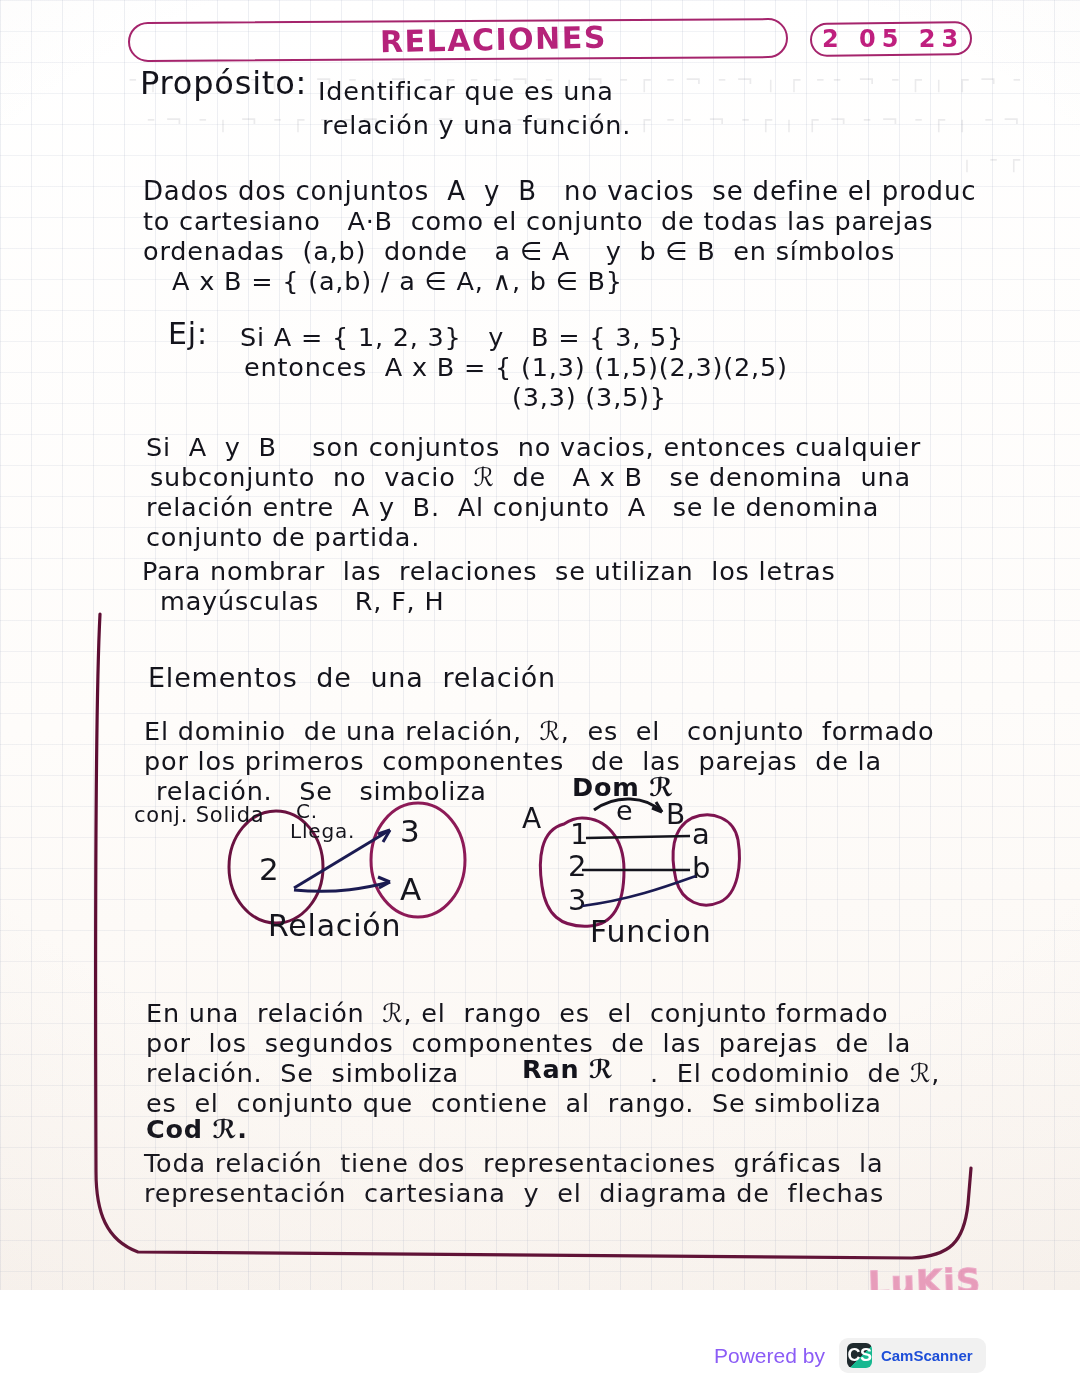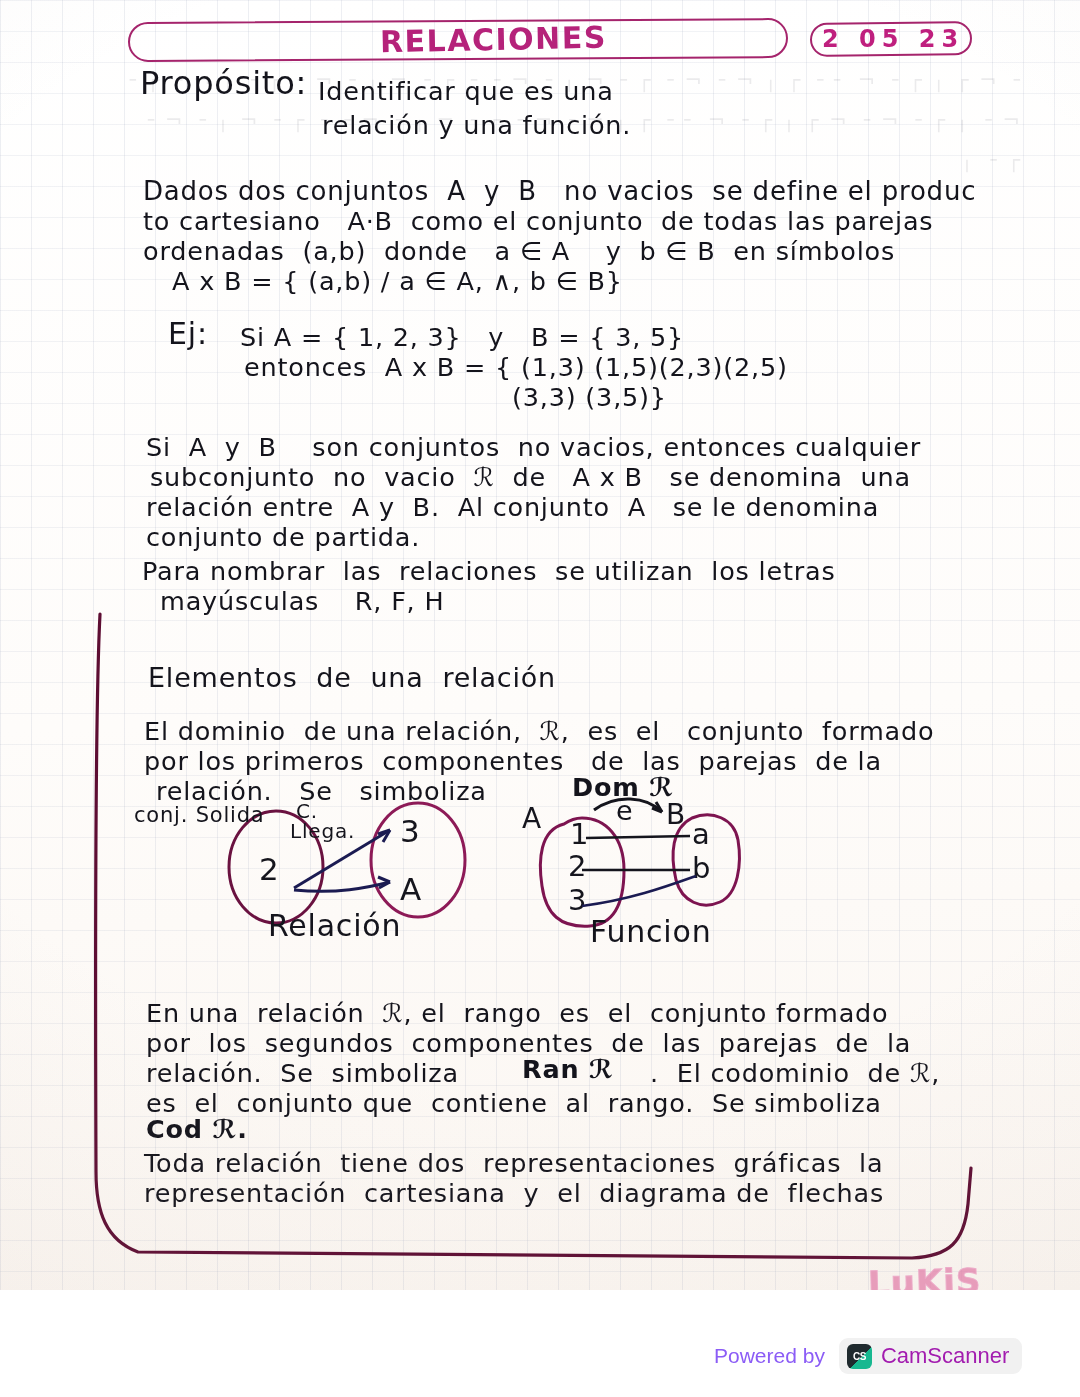--- a/index.html
+++ b/index.html
@@ -163,31 +163,31 @@
     gap: 9px;
     background: #f1f1f1;
     border-radius: 9px;
     padding: 5px 13px 5px 8px;
   }
   #cam-logo {
     width: 25px; height: 25px;
     border-radius: 6px;
     background: linear-gradient(135deg, #1f2a2e 0%, #1f2a2e 55%, #17b890 55%, #17b890 100%);
     color: #ffffff;
-    font-size: 10px;
+    font-size: 18px;
     font-weight: 700;
     display: flex;
     align-items: center;
     justify-content: center;
     letter-spacing: -0.5px;
   }
   #cam-name {
-    font-size: 22px;
-    font-weight: 400;
-    color: #a21caf;
+    font-size: 15px;
+    font-weight: 700;
+    color: #1d4ed8;
   }
 </style>
 </head>
 <body>
 
 <div id="page">
 
   <div id="paper"></div>
 
   <div id="bleed">

